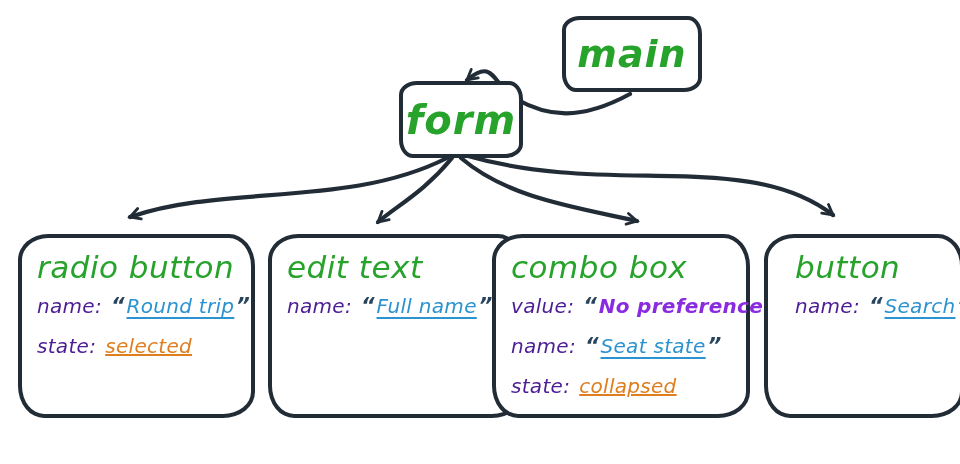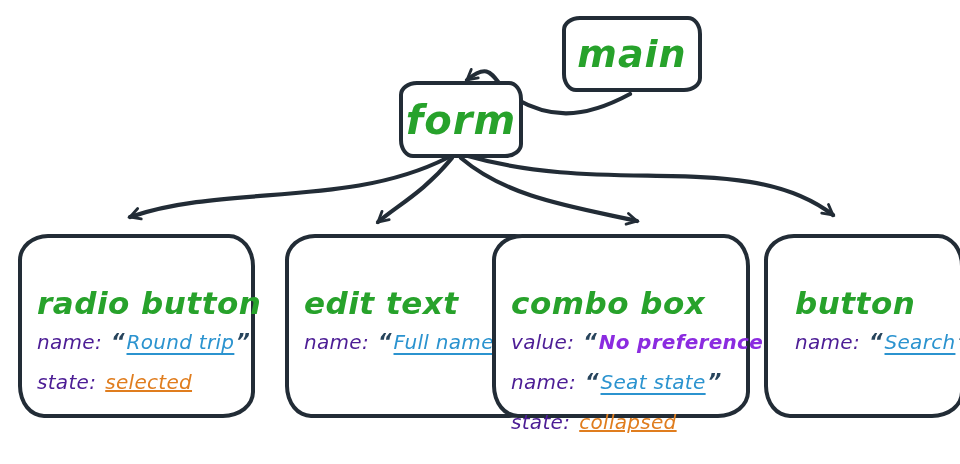--- a/index.html
+++ b/index.html
@@ -53,32 +53,31 @@
   .node-form { left: 399px; top: 81px; width: 124px; height: 77px; }
   .node-form .node-label { font-size: 40px; }
 
   .card {
     top: 234px;
     height: 184px;
     border-radius: 30px 26px 32px 26px / 26px 32px 26px 32px;
     padding: 8px 15px;
   }
   .card-radio  { left: 18px;  width: 237px; }
-  .card-edit   { left: 285px; width: 256px; }
+  .card-edit   { left: 268px; width: 256px; }
   .card-combo  { left: 492px; width: 258px; }
   .card-button { left: 764px; width: 200px; padding-left: 27px; }
 
   .card .card-title {
     color: var(--green, #27a22b);
     font-size: 31px;
-    font-weight: bold;
+    font-weight: normal;
     letter-spacing: 0.5px;
     line-height: 1.4;
     white-space: nowrap;
-    margin-top: 36px;
   }
   .props { margin-top: 5px; }
   .prop {
     display: flex;
     align-items: baseline;
     height: 40px;
     font-size: 20px;
     white-space: nowrap;
   }
   .prop .key {

